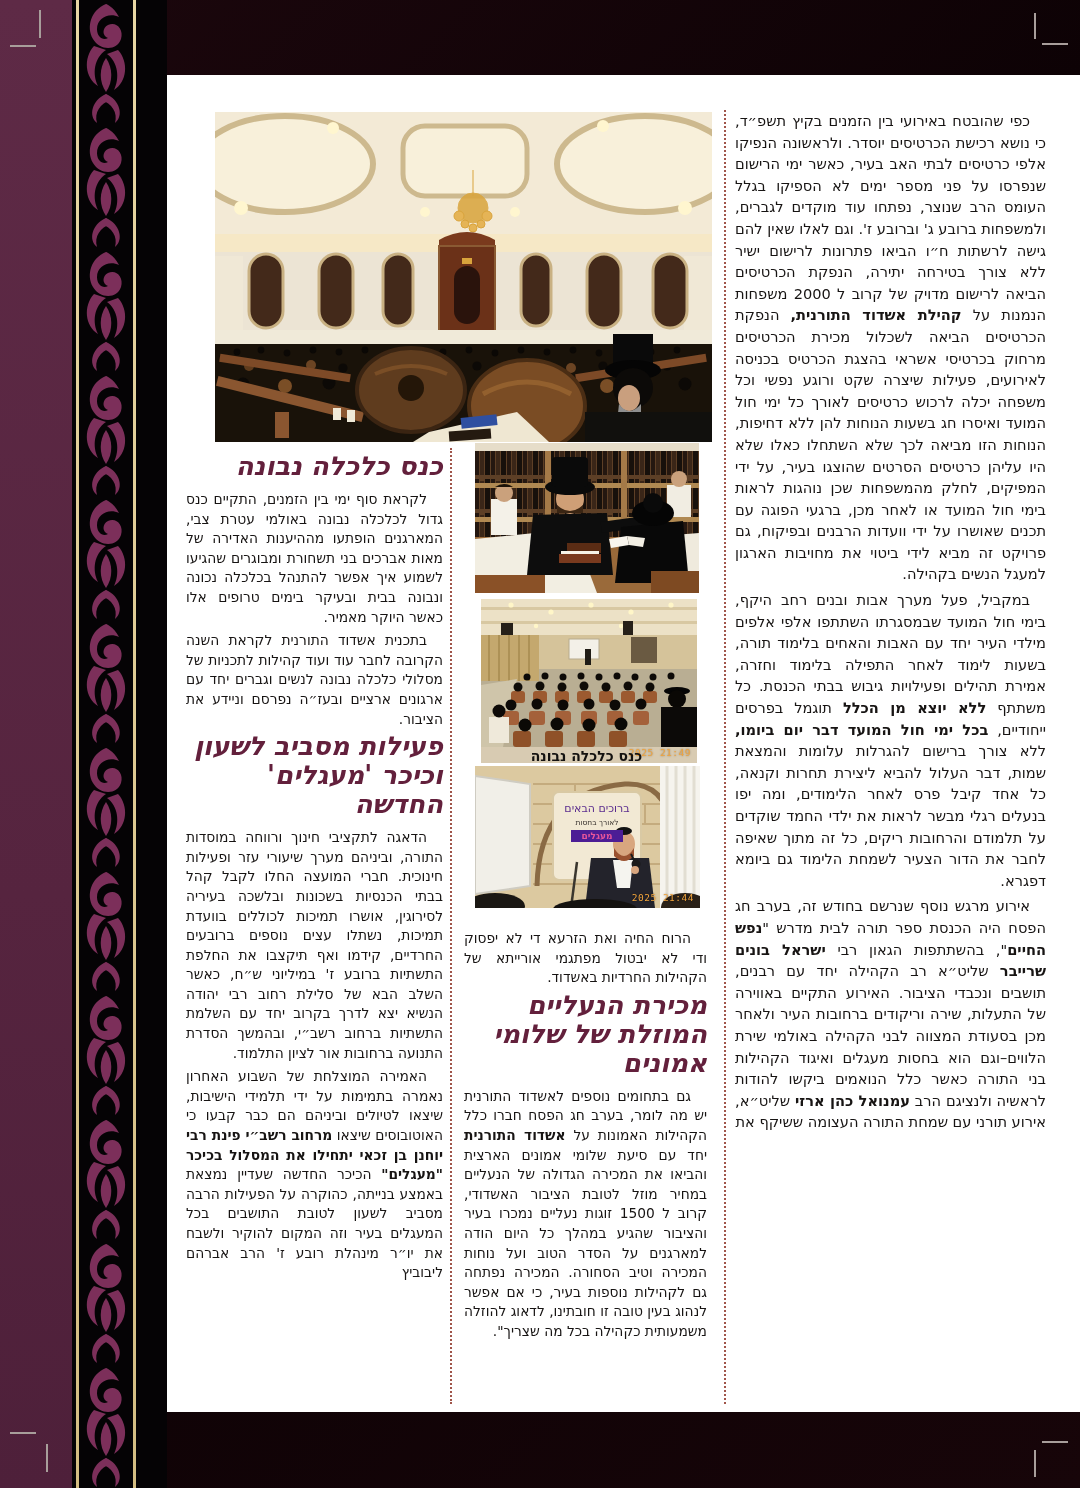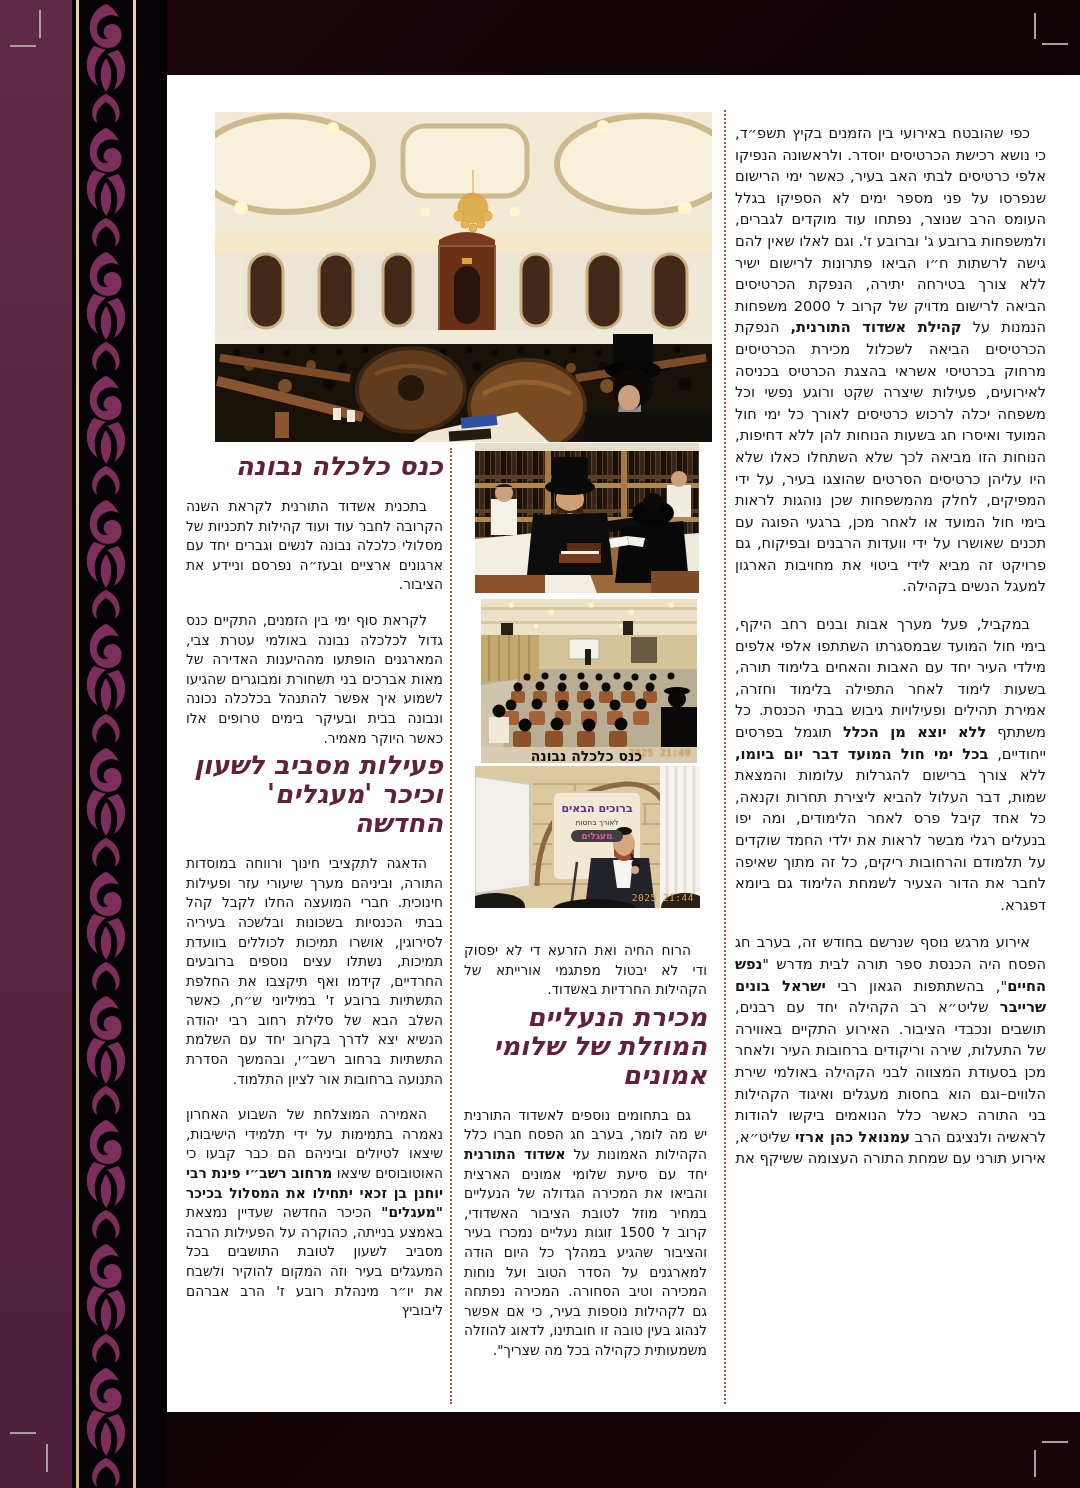--- a/index.html
+++ b/index.html
@@ -11,41 +11,41 @@
               background:linear-gradient(180deg,#5e2a46,#56243f 60%,#4e203a);}
   .black-band{position:absolute;left:72px;top:0;width:95px;height:1488px;background:#050305;}
   .gold-line{position:absolute;top:0;width:3px;height:1488px;background:linear-gradient(180deg,#e8d7a4,#d3bd82);}
   .gl1{left:76px;} .gl2{left:133px;}
   .orn-wrap{position:absolute;left:80px;top:0;width:52px;height:1488px;overflow:hidden;}
   .crop{position:absolute;background:#a89e9b;}
   
   .page{position:absolute;left:167px;top:75px;width:913px;height:1337px;background:#ffffff;}
   
   .col{position:absolute;direction:rtl;text-align:justify;color:#171413;}
-  .col p{margin:16px 0 3px;text-indent:16px;font-size:13.8px;line-height:19.6px;}
+  .col p{margin:4px 0 3px;text-indent:16px;font-size:13.8px;line-height:19.6px;}
   .rcol p{font-size:14.6px;line-height:21.6px;}
   .hd{direction:rtl;text-align:right;color:#63203c;font-weight:bold;font-style:italic;
       font-size:26px;line-height:29px;text-indent:0;margin:0 0 9px;}
   .hd2{}
   b,.b{font-weight:bold;}
   
   .sep{position:absolute;width:0;border-left:2px dotted #a0554a;}
   
   .photo{position:absolute;overflow:hidden;background:#d8cbb2;}
   .photo svg{display:block;}
   .stamp{position:absolute;right:6px;bottom:5px;color:#f2a43c;font-family:"DejaVu Sans Mono",monospace;
          font-size:9.5px;letter-spacing:.5px;text-shadow:0 0 2px rgba(0,0,0,.4);}
   .caption{position:absolute;direction:rtl;text-align:center;font-weight:bold;font-size:14px;color:#141210;}
   
   .sign-line1{position:absolute;left:86px;top:36px;width:72px;text-align:center;color:#5b2d8e;
-              font-weight:bold;font-size:11px;direction:rtl;}
+              font-weight:normal;font-size:11px;direction:rtl;}
   .sign-line2{position:absolute;left:86px;top:52px;width:72px;text-align:center;color:#3a3430;
               font-size:7.5px;direction:rtl;}
-  .sign-logo{position:absolute;left:96px;top:64px;width:52px;text-align:center;background:#404040;
-             color:#e8559a;font-weight:bold;font-size:9px;border-radius:6px;direction:rtl;padding:1px 0;}
+  .sign-logo{position:absolute;left:96px;top:64px;width:52px;text-align:center;background:#4c1d95;
+             color:#e8559a;font-weight:bold;font-size:9px;border-radius:0;direction:rtl;padding:1px 0;}
 </style>
 </head>
 <body>
 
 <div class="canvas">
 
   <div class="plum-strip"></div>
   <div class="black-band"></div>
   <div class="gold-line gl1"></div>
   <div class="gold-line gl2"></div>
@@ -369,22 +369,22 @@
         <ellipse cx="210" cy="141" rx="24" ry="14" fill="#2a2118"></ellipse>
       </svg>
       <div class="sign-line1">ברוכים הבאים</div>
       <div class="sign-line2">לאורך בחסות</div>
       <div class="sign-logo">מעגלים</div>
       <div class="stamp">2025 21:44</div>
     </div>
 
     <div class="col" style="left:19px;top:377px;width:257px;">
       <div class="hd">כנס כלכלה נבונה</div>
+      <p>לקראת סוף ימי בין הזמנים, התקיים כנס גדול לכלכלה נבונה באולמי עטרת צבי, המארגנים הופתעו מההיענות האדירה של מאות אברכים בני תשחורת ומבוגרים שהגיעו לשמוע איך אפשר להתנהל בכלכלה נכונה ונבונה בבית ובעיקר בימים טרופים אלו כאשר היוקר מאמיר.</p>
       <p>בתכנית אשדוד התורנית לקראת השנה הקרובה לחבר עוד ועוד קהילות לתכניות של מסלולי כלכלה נבונה לנשים וגברים יחד עם ארגונים ארציים ובעז״ה נפרסם וניידע את הציבור.</p>
-      <p>לקראת סוף ימי בין הזמנים, התקיים כנס גדול לכלכלה נבונה באולמי עטרת צבי, המארגנים הופתעו מההיענות האדירה של מאות אברכים בני תשחורת ומבוגרים שהגיעו לשמוע איך אפשר להתנהל בכלכלה נכונה ונבונה בבית ובעיקר בימים טרופים אלו כאשר היוקר מאמיר.</p>
       <div class="hd hd2">פעילות מסביב לשעון וכיכר 'מעגלים' החדשה</div>
       <p>הדאגה לתקציבי חינוך ורווחה במוסדות התורה, וביניהם מערך שיעורי עזר ופעילות חינוכית. חברי המועצה החלו לקבל קהל בבתי הכנסיות בשכונות ובלשכה בעיריה לסירוגין, אושרו תמיכות לכוללים בוועדת תמיכות, נשתלו עצים נוספים ברובעים החרדיים, קידמו ואף תיקצבו את החלפת התשתיות ברובע ז' במיליוני ש״ח, כאשר השלב הבא של סלילת רחוב רבי יהודה הנשיא יצא לדרך בקרוב יחד עם השלמת התשתיות ברחוב רשב״י, ובהמשך הסדרת התנועה ברחובות אור לציון התלמוד.</p>
       <p><span>האמירה המוצלחת של השבוע האחרון נאמרה בתמימות על ידי תלמידי הישיבות, שיצאו לטיולים וביניהם הם כבר קבעו כי האוטובוסים שיצאו </span><span class="b">מרחוב רשב״י פינת רבי יוחנן בן זכאי יתחילו את המסלול בכיכר "מעגלים"</span><span> הכיכר החדשה שעדיין נמצאת באמצע בנייתה, כהוקרה על הפעילות הרבה מסביב לשעון לטובת התושבים בכל המעגלים בעיר וזה המקום להוקיר ולשבח את יו״ר מינהלת רובע ז' הרב אברהם ליבוביץ</span></p>
     </div>
 
     <div class="col" style="left:297px;top:850px;width:243px;">
       <p>הרוח החיה ואת הזרעא די לא יפסוק ודי לא יבטול מפתגמי אורייתא של הקהילות החרדיות באשדוד.</p>
       <div class="hd hd2">מכירת הנעליים המוזלת של שלומי אמונים</div>
       <p><span>גם בתחומים נוספים לאשדוד התורנית יש מה לומר, בערב חג הפסח חברו כלל הקהילות האמונות על </span><span class="b">אשדוד התורנית</span><span> יחד עם סיעת שלומי אמונים הארצית והביאו את המכירה הגדולה של הנעליים במחיר מוזל לטובת הציבור האשדודי, קרוב ל 1500 זוגות נעליים נמכרו בעיר והציבור שהגיע במהלך כל היום הודה למארגנים על הסדר הטוב ועל נוחות המכירה וטיב הסחורה. המכירה נפתחה גם לקהילות נוספות בעיר, כי אם אפשר לנהוג בעין טובה זו חובתינו, לדאוג להוזלה משמעותית כקהילה בכל מה שצריך".</span></p>
     </div>

